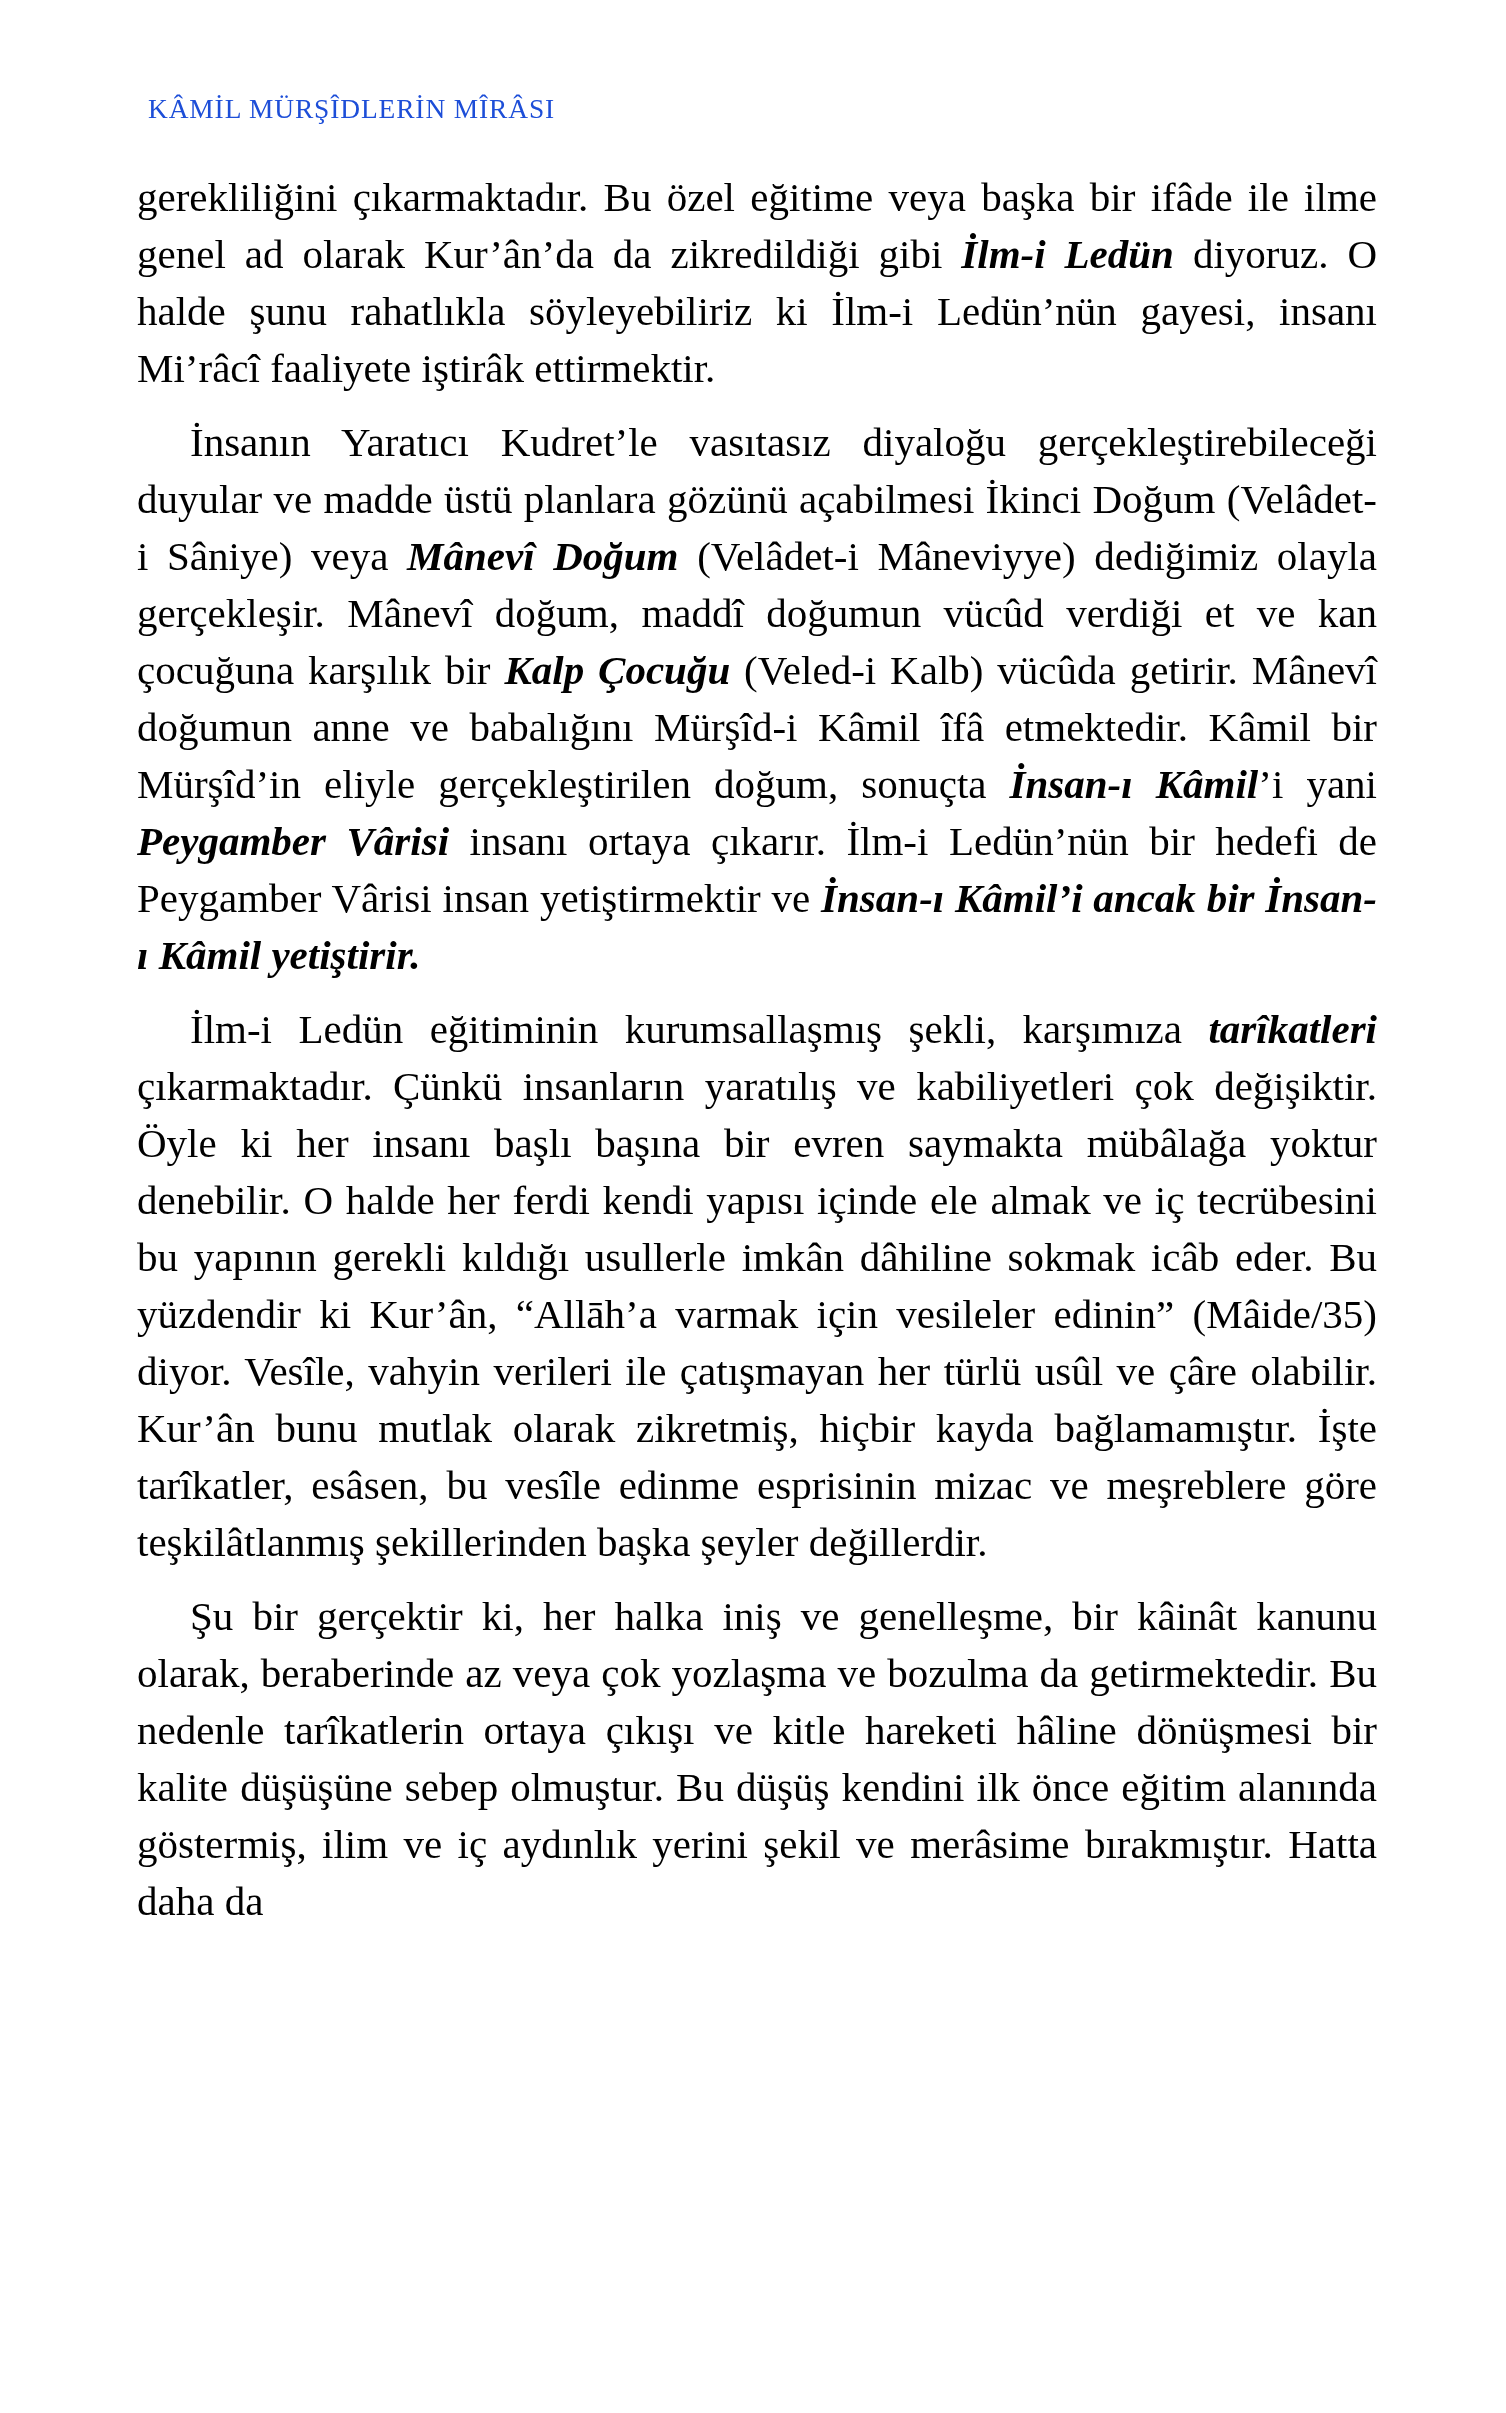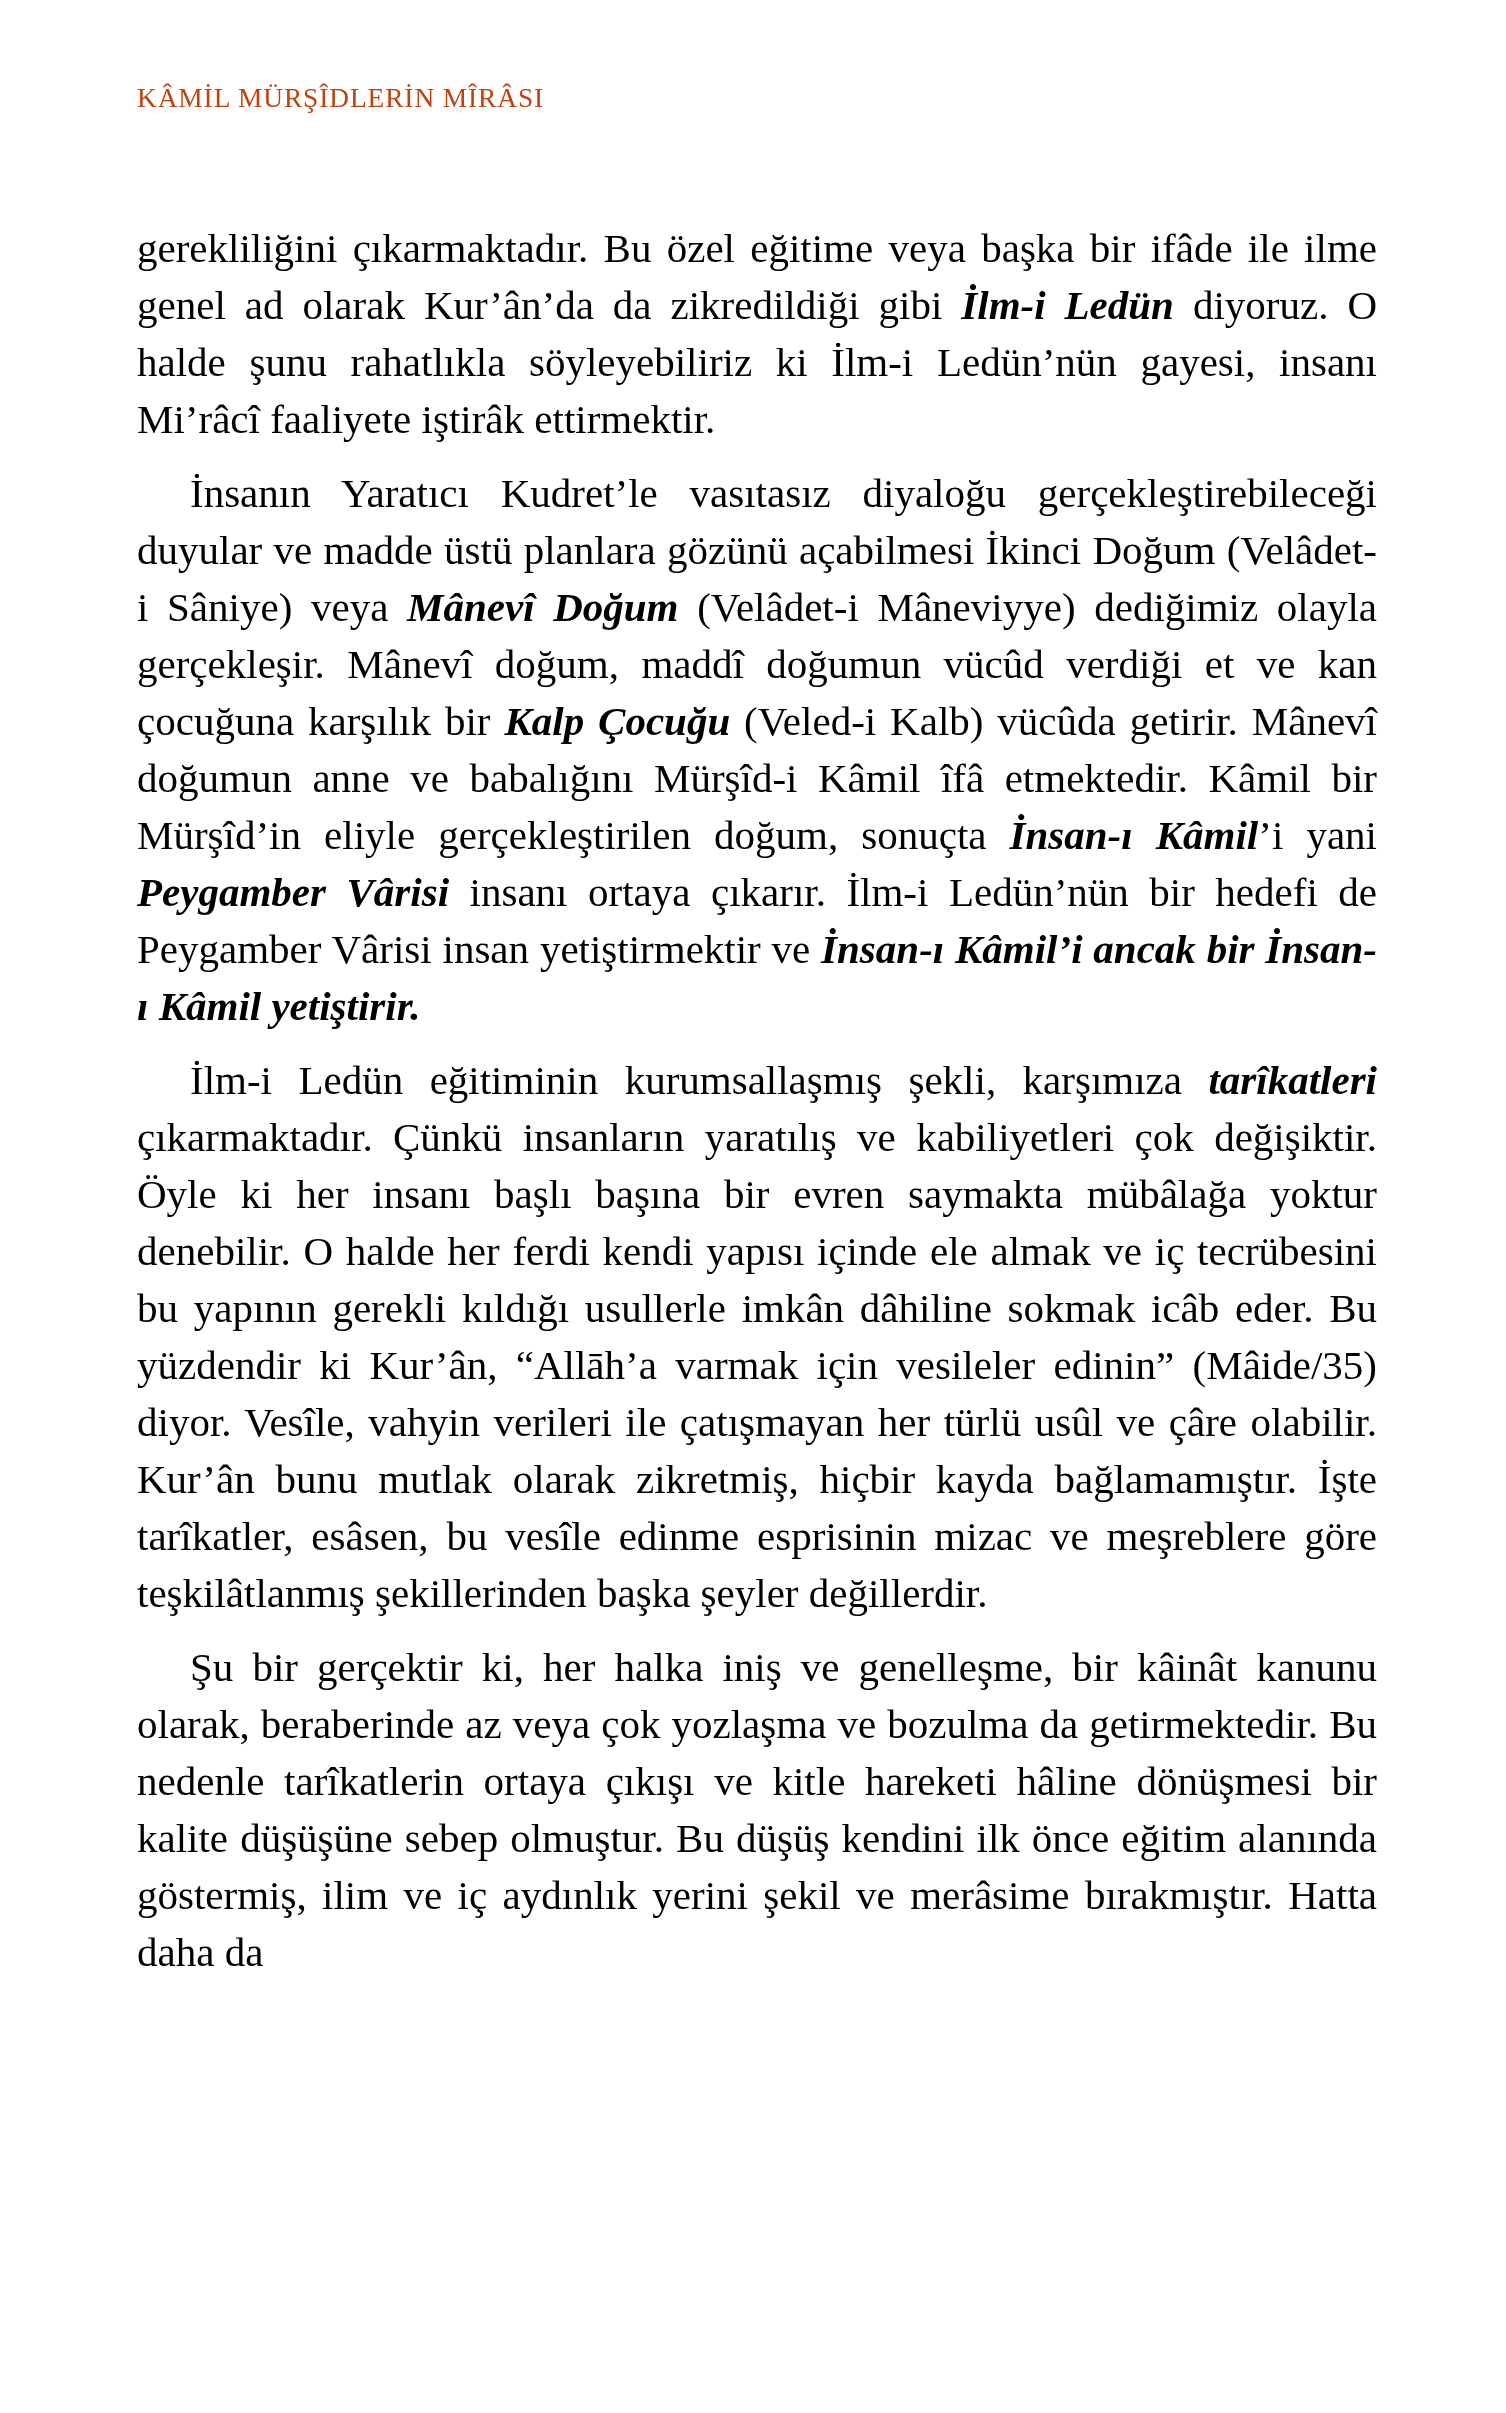--- a/index.html
+++ b/index.html
@@ -15,25 +15,25 @@
     box-sizing: border-box;
     padding: 83px 130px 0 137px;
     font-family: "Liberation Serif", serif;
     color: #000000;
     overflow: hidden;
   }
   .running-header {
     font-size: 27.4px;
     font-weight: 400;
     letter-spacing: 0.9px;
-    color: #c2410c;
-    margin: 0;
+    color: #1d4ed8;
+    margin: 11px;
   }
   .page-body {
-    margin-top: 106px;
+    margin-top: 44px;
     font-size: 41px;
     line-height: 57px;
     text-align: justify;
     color: #000000;
   }
   p.para {
     margin: 0 0 17px 0;
     padding: 0;
   }
   p.para.indent {

